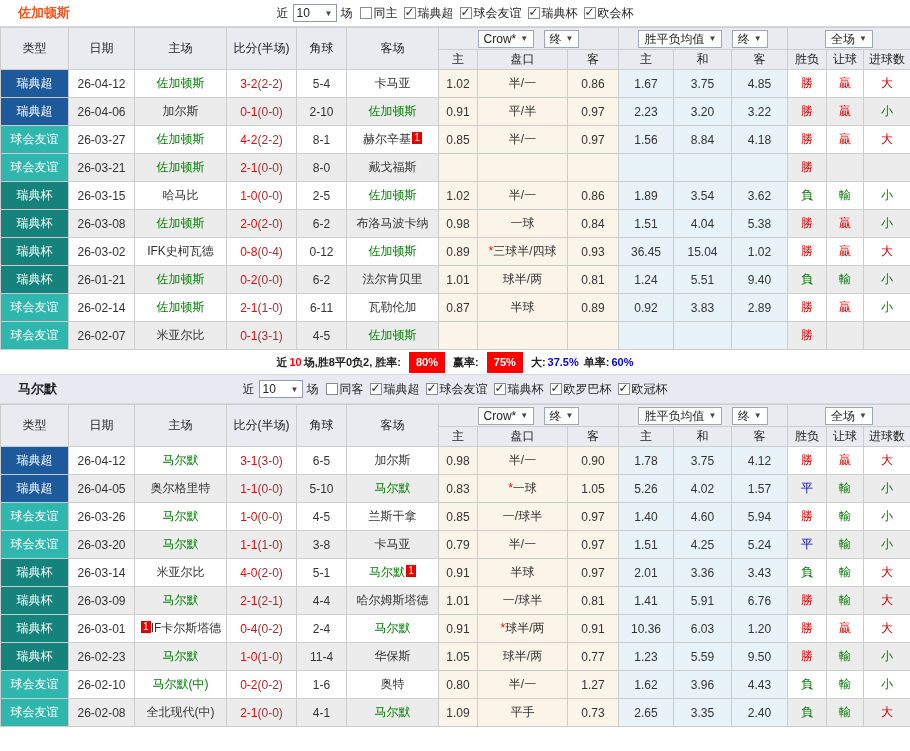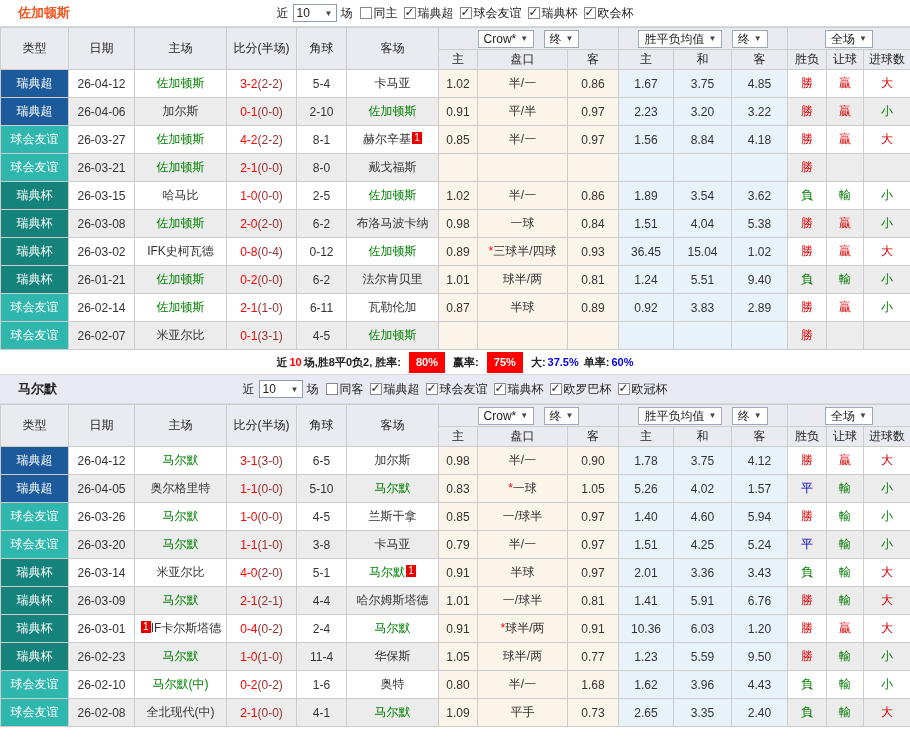--- a/index.html
+++ b/index.html
@@ -585,21 +585,21 @@
             </tr>
             <tr>
               <td class="type lg-teal">球会友谊</td>
               <td class="date">26-02-10</td>
               <td class="team"><span class="tg">马尔默(中)</span></td>
               <td class="score"><span class="ft">0-2</span><span class="ht">(0-2)</span></td>
               <td class="corner">1-6</td>
               <td class="team"><span>奥特</span></td>
               <td class="odd cream">0.80</td>
               <td class="odd cream">半/一</td>
-              <td class="odd cream">1.68</td>
+              <td class="odd cream">1.27</td>
               <td class="odd blue">1.62</td>
               <td class="odd blue">3.96</td>
               <td class="odd blue">4.43</td>
               <td class="res" style="color: rgb(0, 122, 0);">負</td>
               <td class="res" style="color: rgb(0, 122, 0);">輸</td>
               <td class="res" style="color: rgb(0, 122, 0);">小</td>
             </tr>
             <tr class="alt">
               <td class="type lg-teal">球会友谊</td>
               <td class="date">26-02-08</td>

